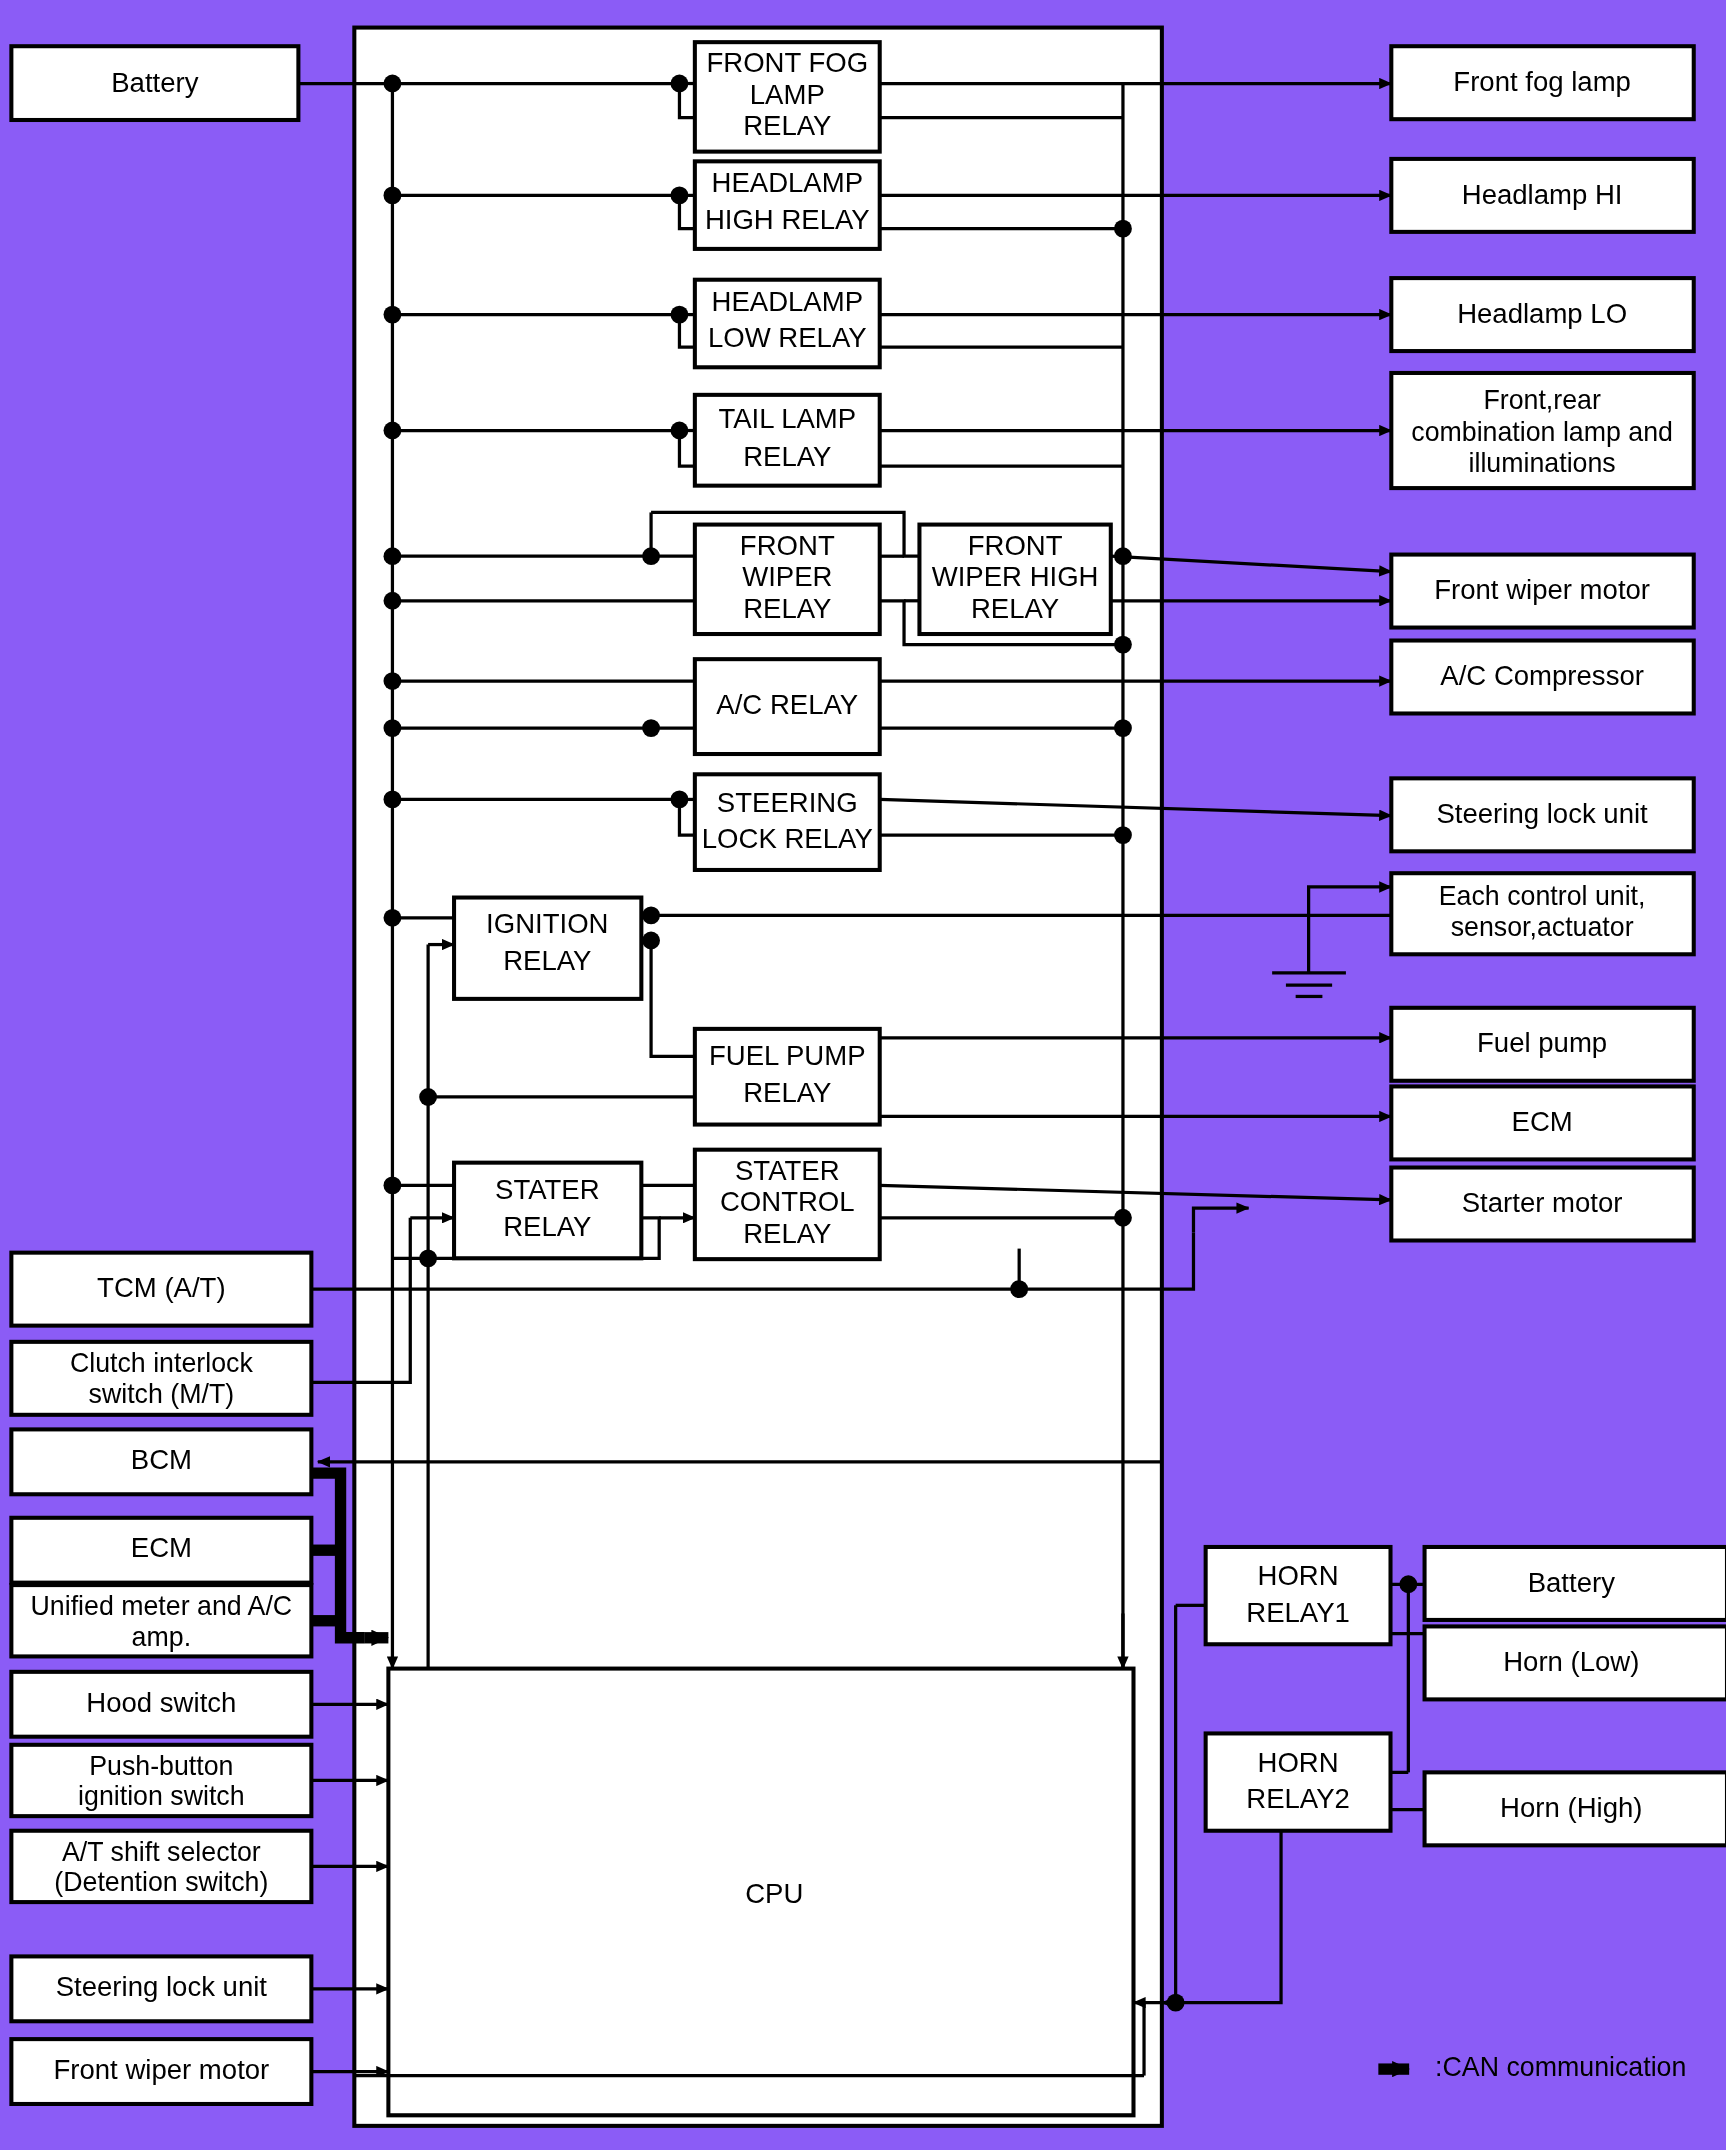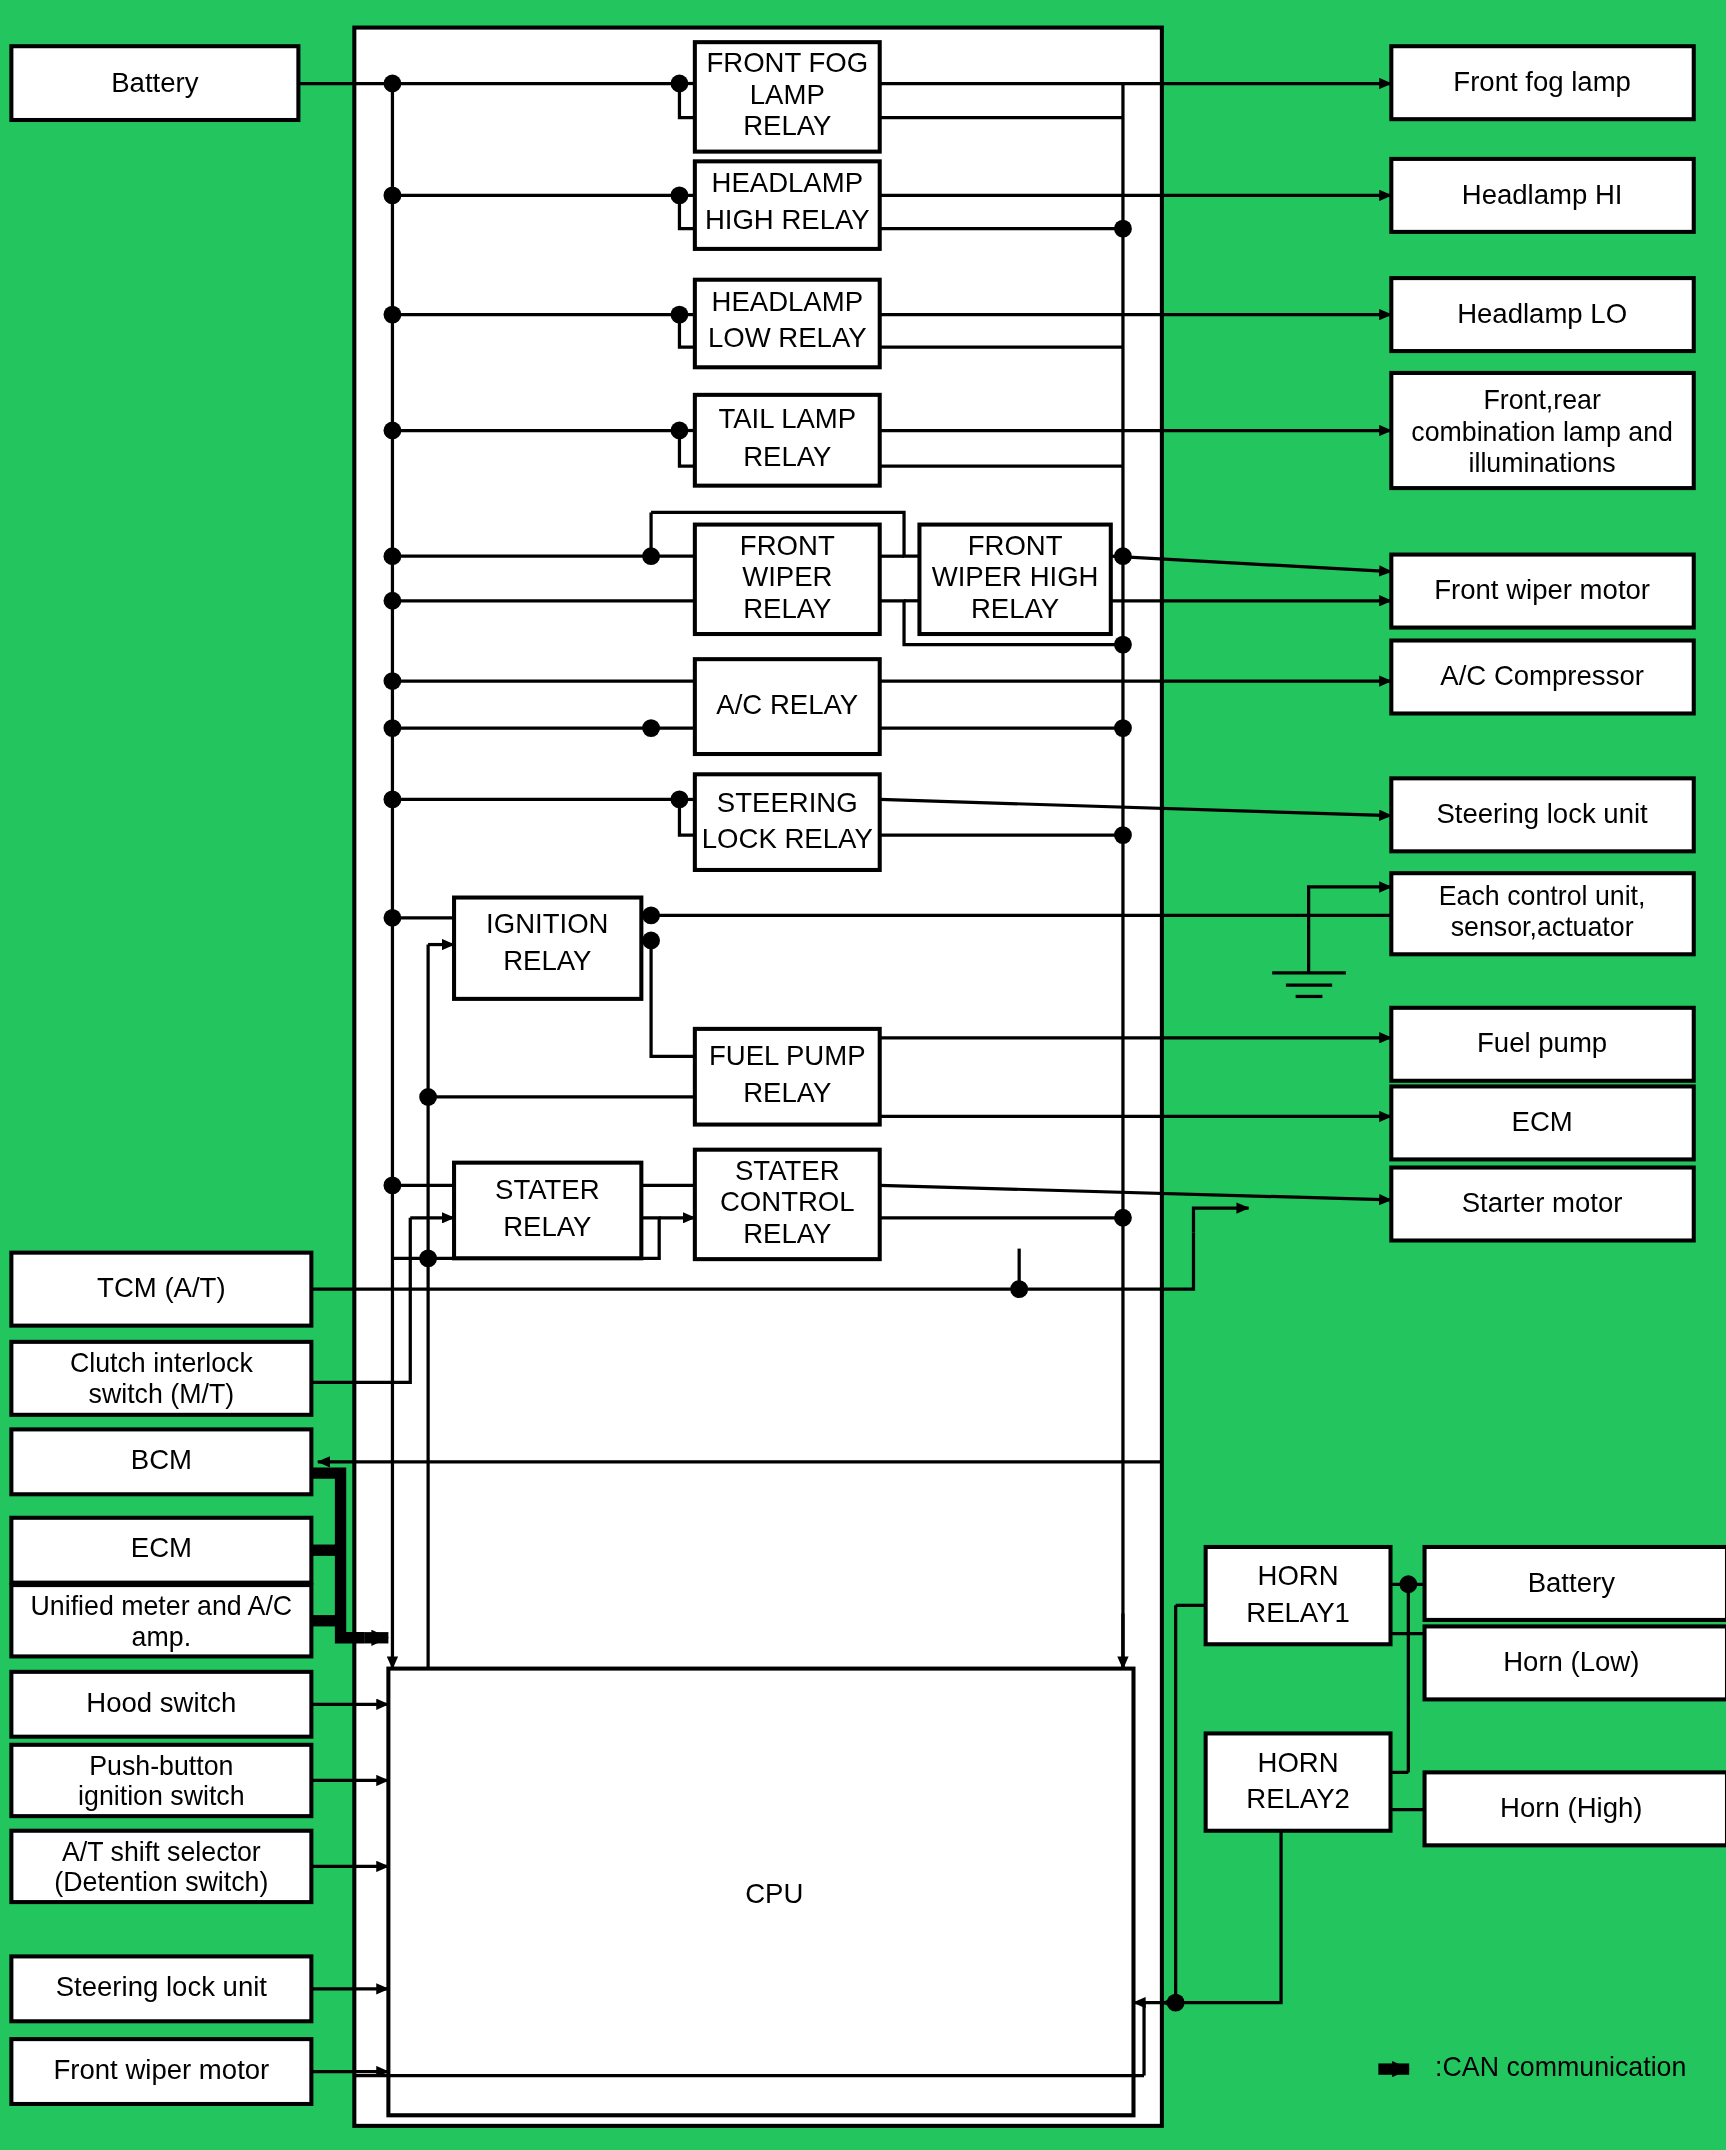--- a/index.html
+++ b/index.html
@@ -1,17 +1,17 @@
 <!DOCTYPE html>
 <html style="font-size:13px"><head>
 <meta charset="utf-8">
 <style>
   html,body{margin:0;padding:0;background:#ffffff;}
   body{font-family:"Liberation Sans",sans-serif;}
-  #root{position:relative;width:1727px;height:2151px;background:#22c55e;}
+  #root{position:relative;width:1727px;height:2151px;background:#8b5cf6;}
   svg{position:absolute;left:0;top:0;width:1727px;height:2151px;}
   .bx{fill:#ffffff;stroke:#000000;stroke-width:5;}
   .ln{stroke:#000000;stroke-width:4;fill:none;}
   .ln-thick{stroke:#000000;stroke-width:14;fill:none;}
   .dot{fill:#000000;}
   .lbl{font-family:"Liberation Sans",sans-serif;fill:#000000;text-anchor:middle;dominant-baseline:middle;}
   .t30{font-size:33px;}
   .t31{font-size:34px;}
   .legend{font-size:33px;text-anchor:start;dominant-baseline:middle;fill:#000;font-family:"Liberation Sans",sans-serif;}
 </style>

